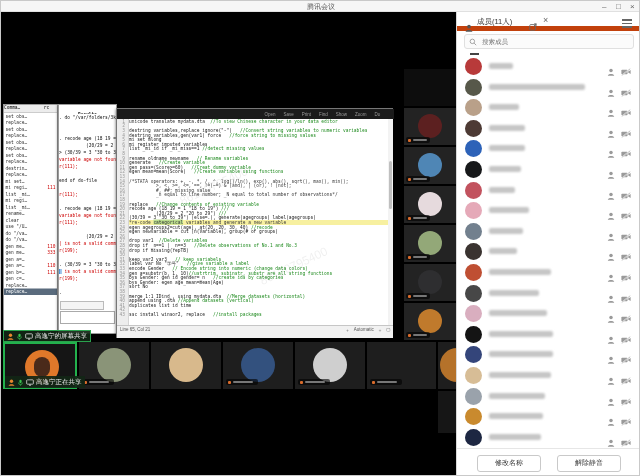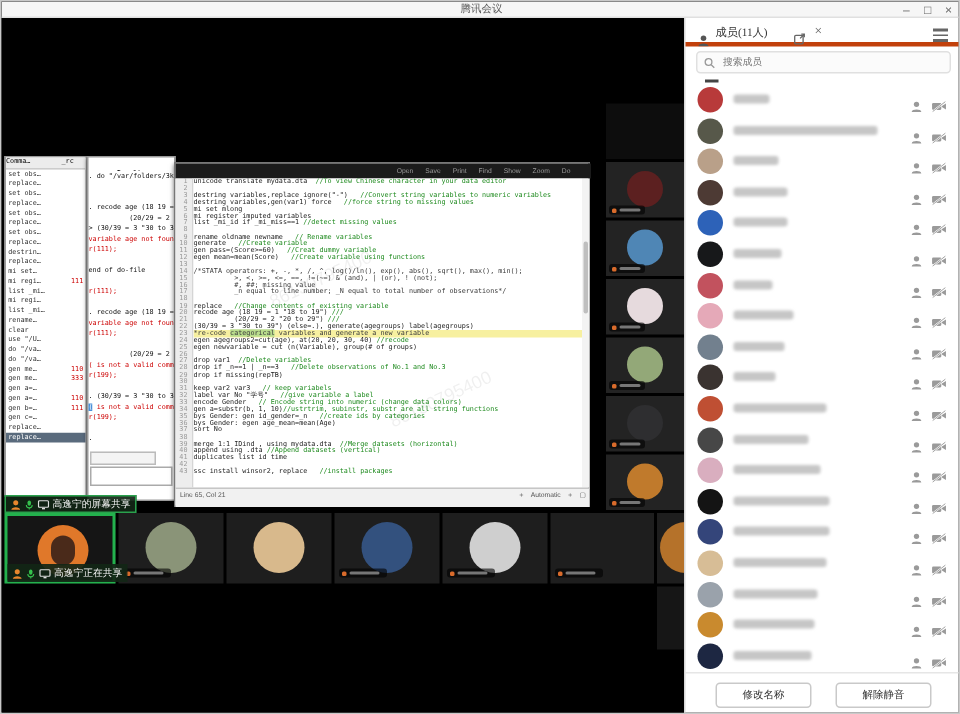--- a/index.html
+++ b/index.html
@@ -51,21 +51,21 @@
   .col-av{border-radius:50%;width:24px;height:24px;left:14px;top:6px;}
   .vpill{background:rgba(0,0,0,.6);border-radius:2px;height:6px;display:flex;align-items:center;padding:0 2px;column-gap:2px;}
   .vpill .dot{width:3px;height:3px;background:#d96b2b;border-radius:1px;}
   .vpill .bar{width:14px;height:2.5px;background:#777;border-radius:1px;filter:blur(.5px);}
   
   .film-tile{top:330px;height:47px;background:#1e1e1e;}
   .film-av{border-radius:50%;width:34px;height:34px;top:6px;}
   .share-label{height:12px;background:rgba(18,38,22,.92);display:flex;align-items:center;column-gap:2px;padding:0 3px;color:#f2f2f2;font-size:6.5px;white-space:nowrap;}
   
   #panel{left:455px;top:11px;width:185px;height:465px;background:#fff;border-left:1px solid #d8d8d8;}
-  #panel-head{left:0;top:0;width:184px;height:19px;border-bottom:3px solid #c2410c;font-family:Liberation Serif, serif;}
+  #panel-head{left:0;top:0;width:184px;height:19px;border-bottom:5px solid #c2410c;}
   #panel-title{font-size:7.5px;color:#333;line-height:19px;}
   #search{left:7px;top:22px;width:170px;height:15px;background:#fbfbfb;border:1px solid #e0e0e0;border-radius:3px;display:flex;align-items:center;padding:0 4px;column-gap:3px;}
   #search input{border:0;outline:0;background:transparent;font-size:6.5px;color:#666;width:140px;font-family:inherit;}
   #section-dash{left:13px;top:41px;width:9px;height:2px;background:#444;}
   #member-list{left:0;top:45px;width:184px;height:391px;overflow:hidden;}
   .m-row{position:absolute;left:0;width:184px;height:20px;}
   .m-av{position:absolute;left:8px;top:1px;width:17px;height:17px;border-radius:50%;}
   .m-name{position:absolute;left:32px;top:6px;height:6px;background:#c6c6c6;border-radius:2px;filter:blur(1.2px);}
   .m-ic1{position:absolute;right:26px;top:5px;}
   .m-ic2{position:absolute;right:10px;top:5px;}

